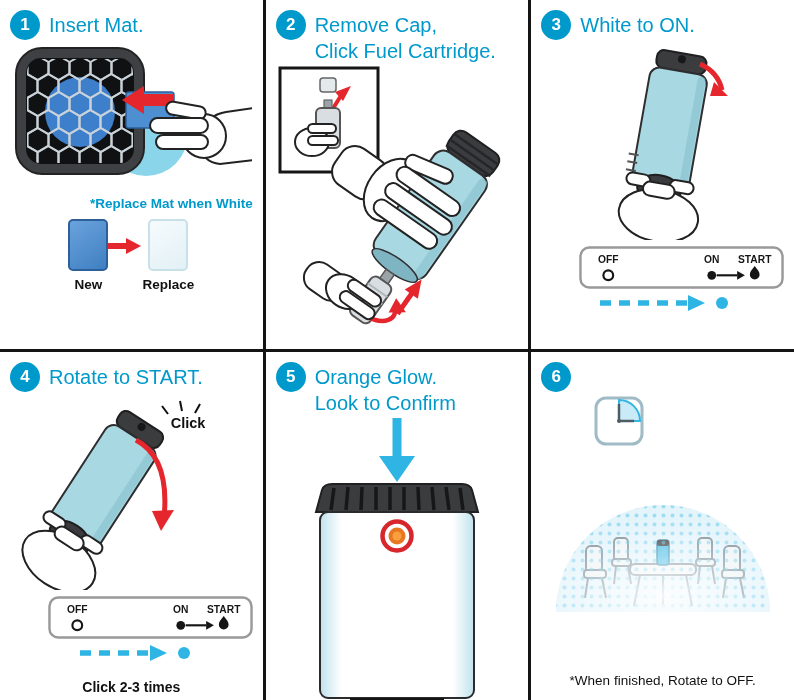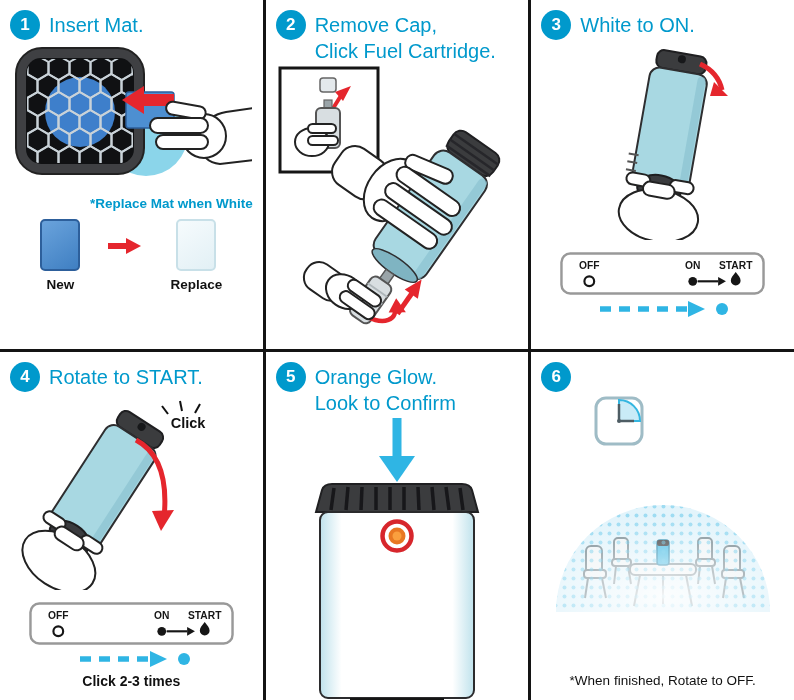--- a/index.html
+++ b/index.html
@@ -15,29 +15,29 @@
          overflow:hidden;position:relative;}
   .panel.pb0{padding-bottom:0;}
   .hdr{display:flex;gap:9px;align-items:flex-start;flex:0 0 auto;}
   .num{flex:0 0 30px;width:30px;height:30px;border-radius:50%;background:var(--accent);
        color:#fff;font-weight:700;font-size:17px;display:flex;align-items:center;
        justify-content:center;}
   .title{color:var(--accent);font-weight:400;font-size:20px;line-height:1.3;padding-top:2px;}
   .illus{display:block;margin:2px auto 0;flex:0 0 auto;}
   .note-accent{color:var(--accent);font-weight:700;font-size:13.5px;text-align:right;margin-top:4px;}
   .note-black{font-weight:400;font-size:13.5px;color:#111;text-align:center;margin-top:auto;padding:2px 0 6px;}
-  .caption{font-weight:700;font-size:14px;color:#111;text-align:center;margin-top:2px;}
-  .swatches{display:flex;justify-content:center;align-items:flex-start;gap:28px;margin-top:8px;}
+  .caption{font-weight:700;font-size:14px;color:#111;text-align:center;margin-top:14px;}
+  .swatches{display:flex;justify-content:center;align-items:flex-start;gap:0;margin-top:8px;}
   .swatch-col{display:flex;flex-direction:column;align-items:center;gap:6px;}
   .swatch{width:40px;height:52px;border-radius:5px;}
   .swatch.new{background:linear-gradient(145deg,#6AA3DC,#3F7FC2);border:2px solid #2D5F9B;}
   .swatch.replace{background:linear-gradient(145deg,#F6FBFD,#E2F0F5);border:2px solid #C8E0E8;}
   .swatch-label{font-weight:700;font-size:13.5px;color:#111;}
   .arrow-mid{margin-top:17px;}
-  .dial-wrap{display:flex;justify-content:center;margin-top:12px;}
+  .dial-wrap{display:flex;justify-content:flex-end;margin-top:6px;}
   svg text{font-family:"Liberation Sans","DejaVu Sans",sans-serif;}
   .dialtext{font-weight:700;font-size:10.5px;fill:#161616;}
   .clicktext{font-weight:700;font-size:14.5px;fill:#111;}
   .f-red{fill:var(--red)} .s-red{stroke:var(--red)}
   .f-cyan{fill:var(--cyan)} .s-cyan{stroke:var(--cyan)}
   .f-dark{fill:var(--dark)} .f-dev{fill:var(--device)}
   .hx{stroke:#C9D2D8;stroke-width:2;fill:none;}
   .hand{fill:#fff;stroke:#222;stroke-width:2;}
   .grayline{stroke:#7F8F96;stroke-width:2;fill:none;}
   .furn{fill:#EFF4F6;stroke:#7F8F96;stroke-width:2;}

